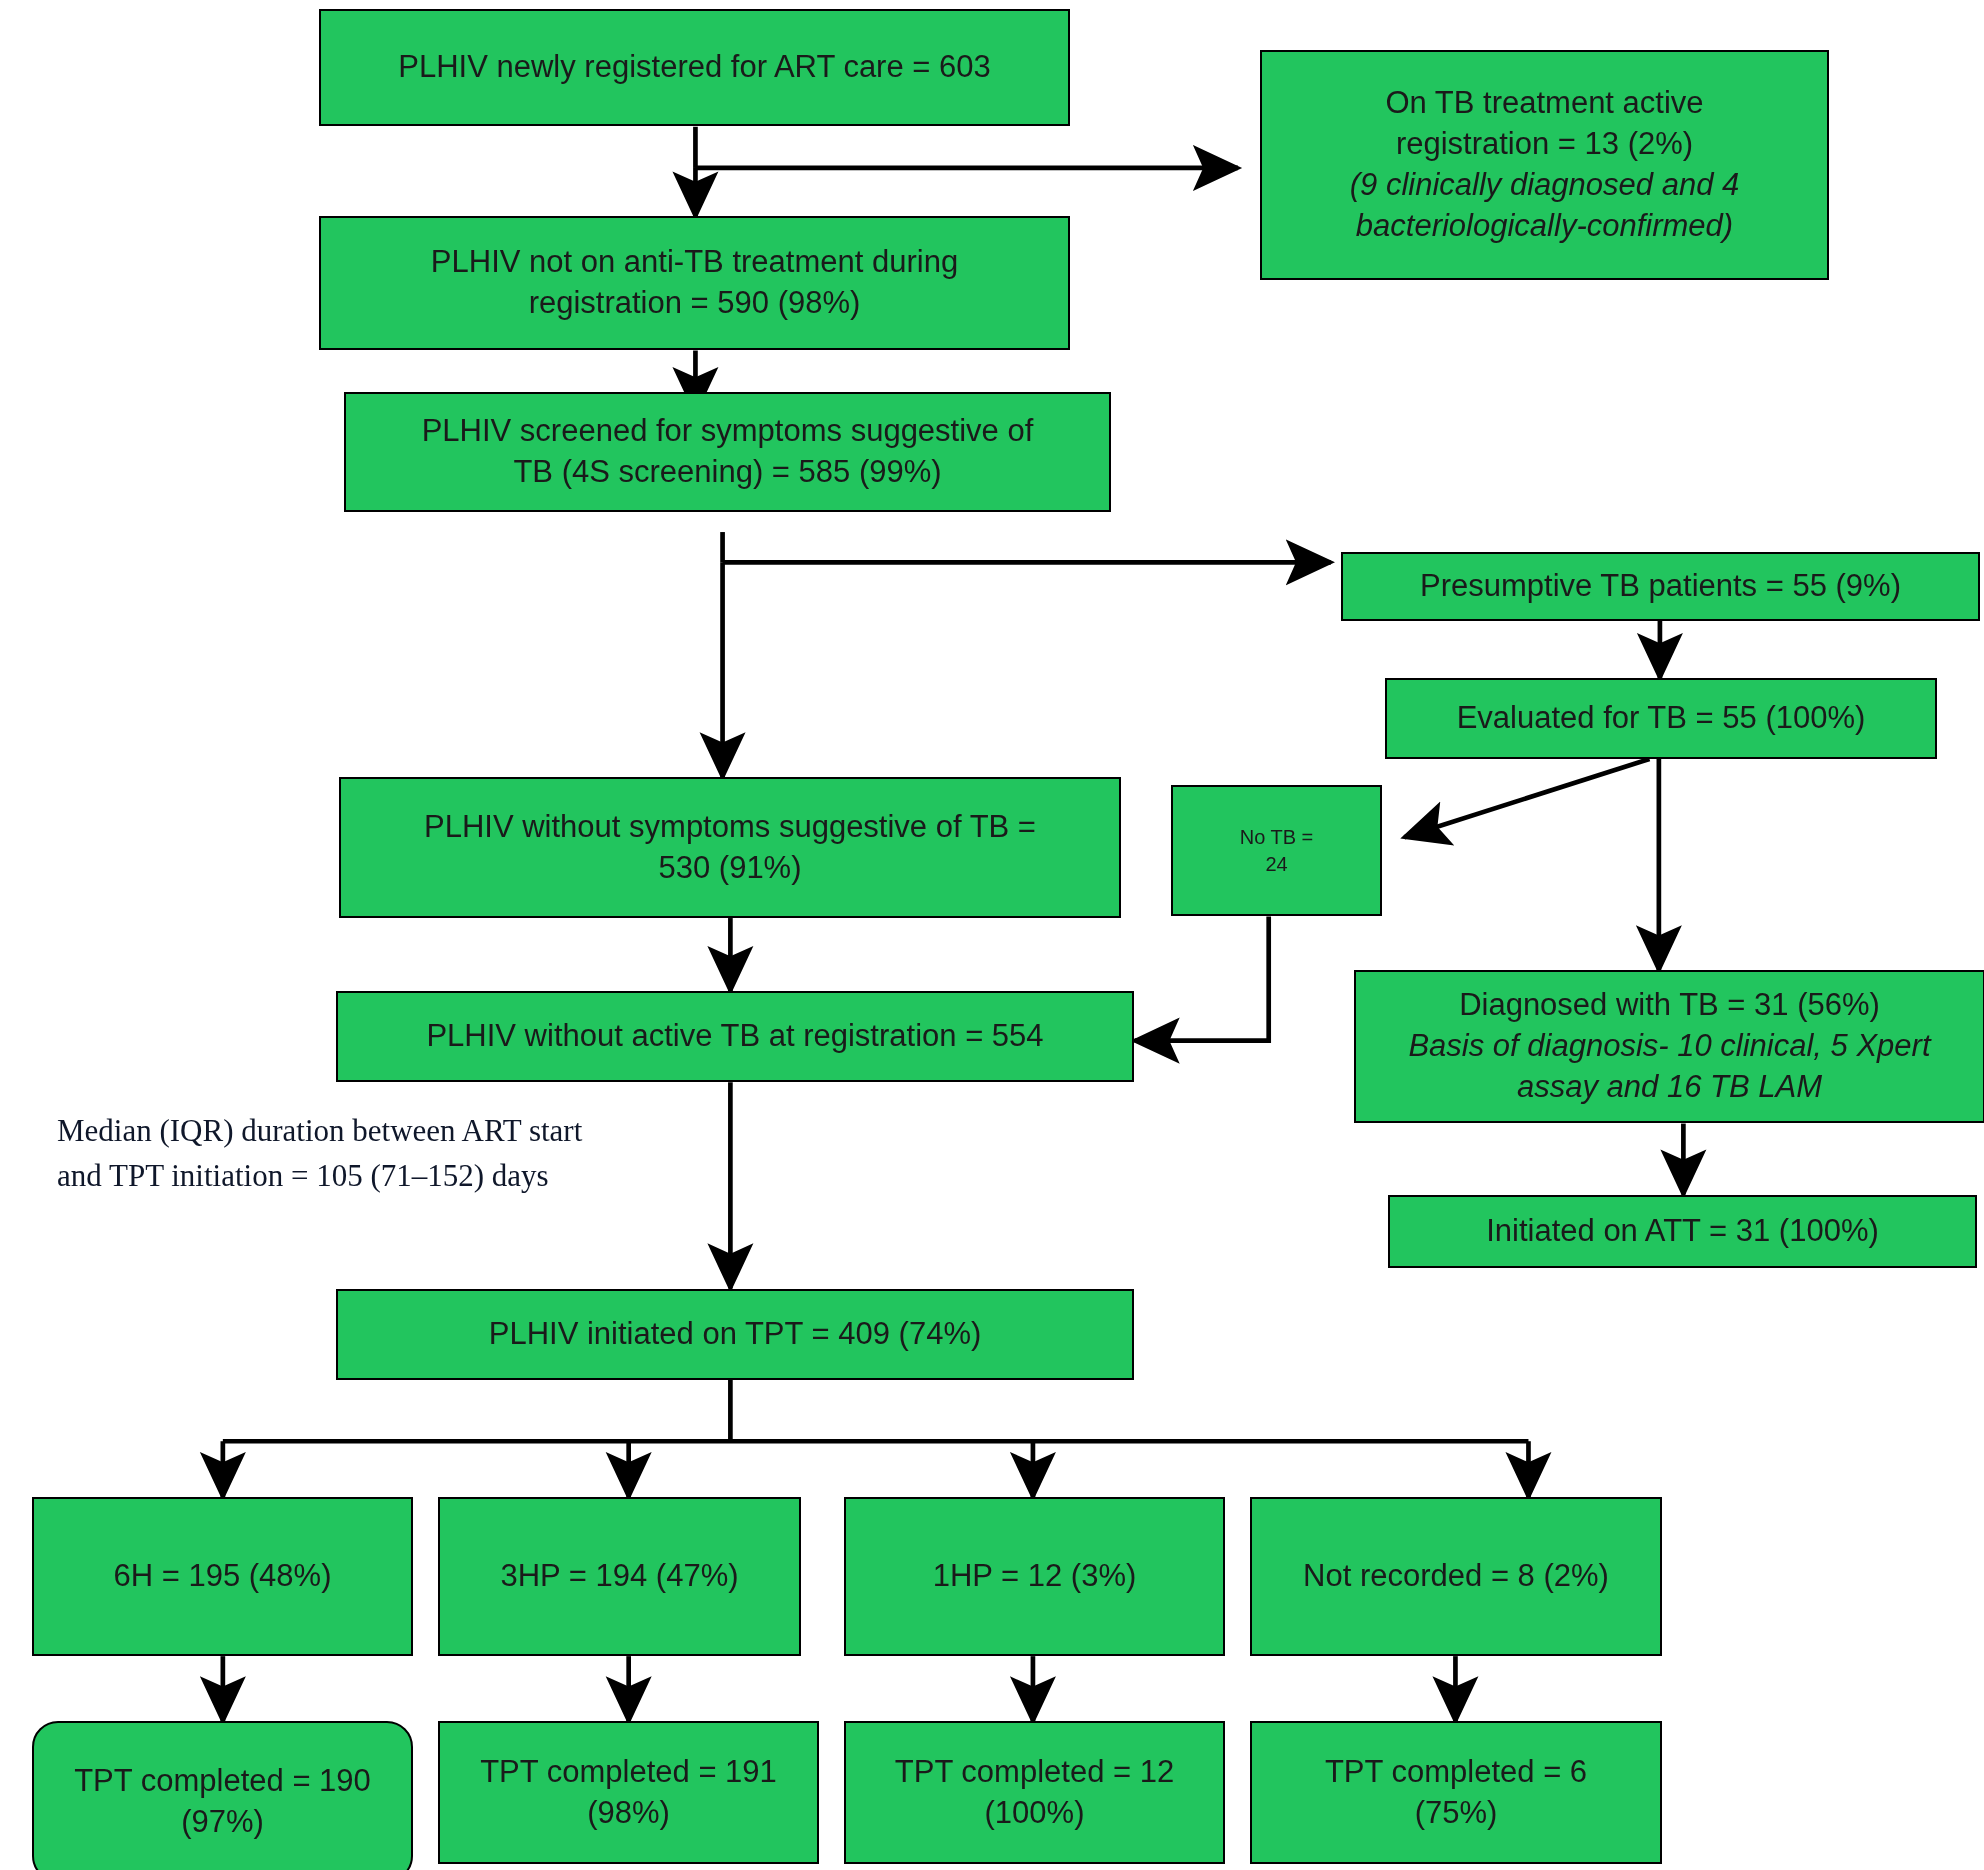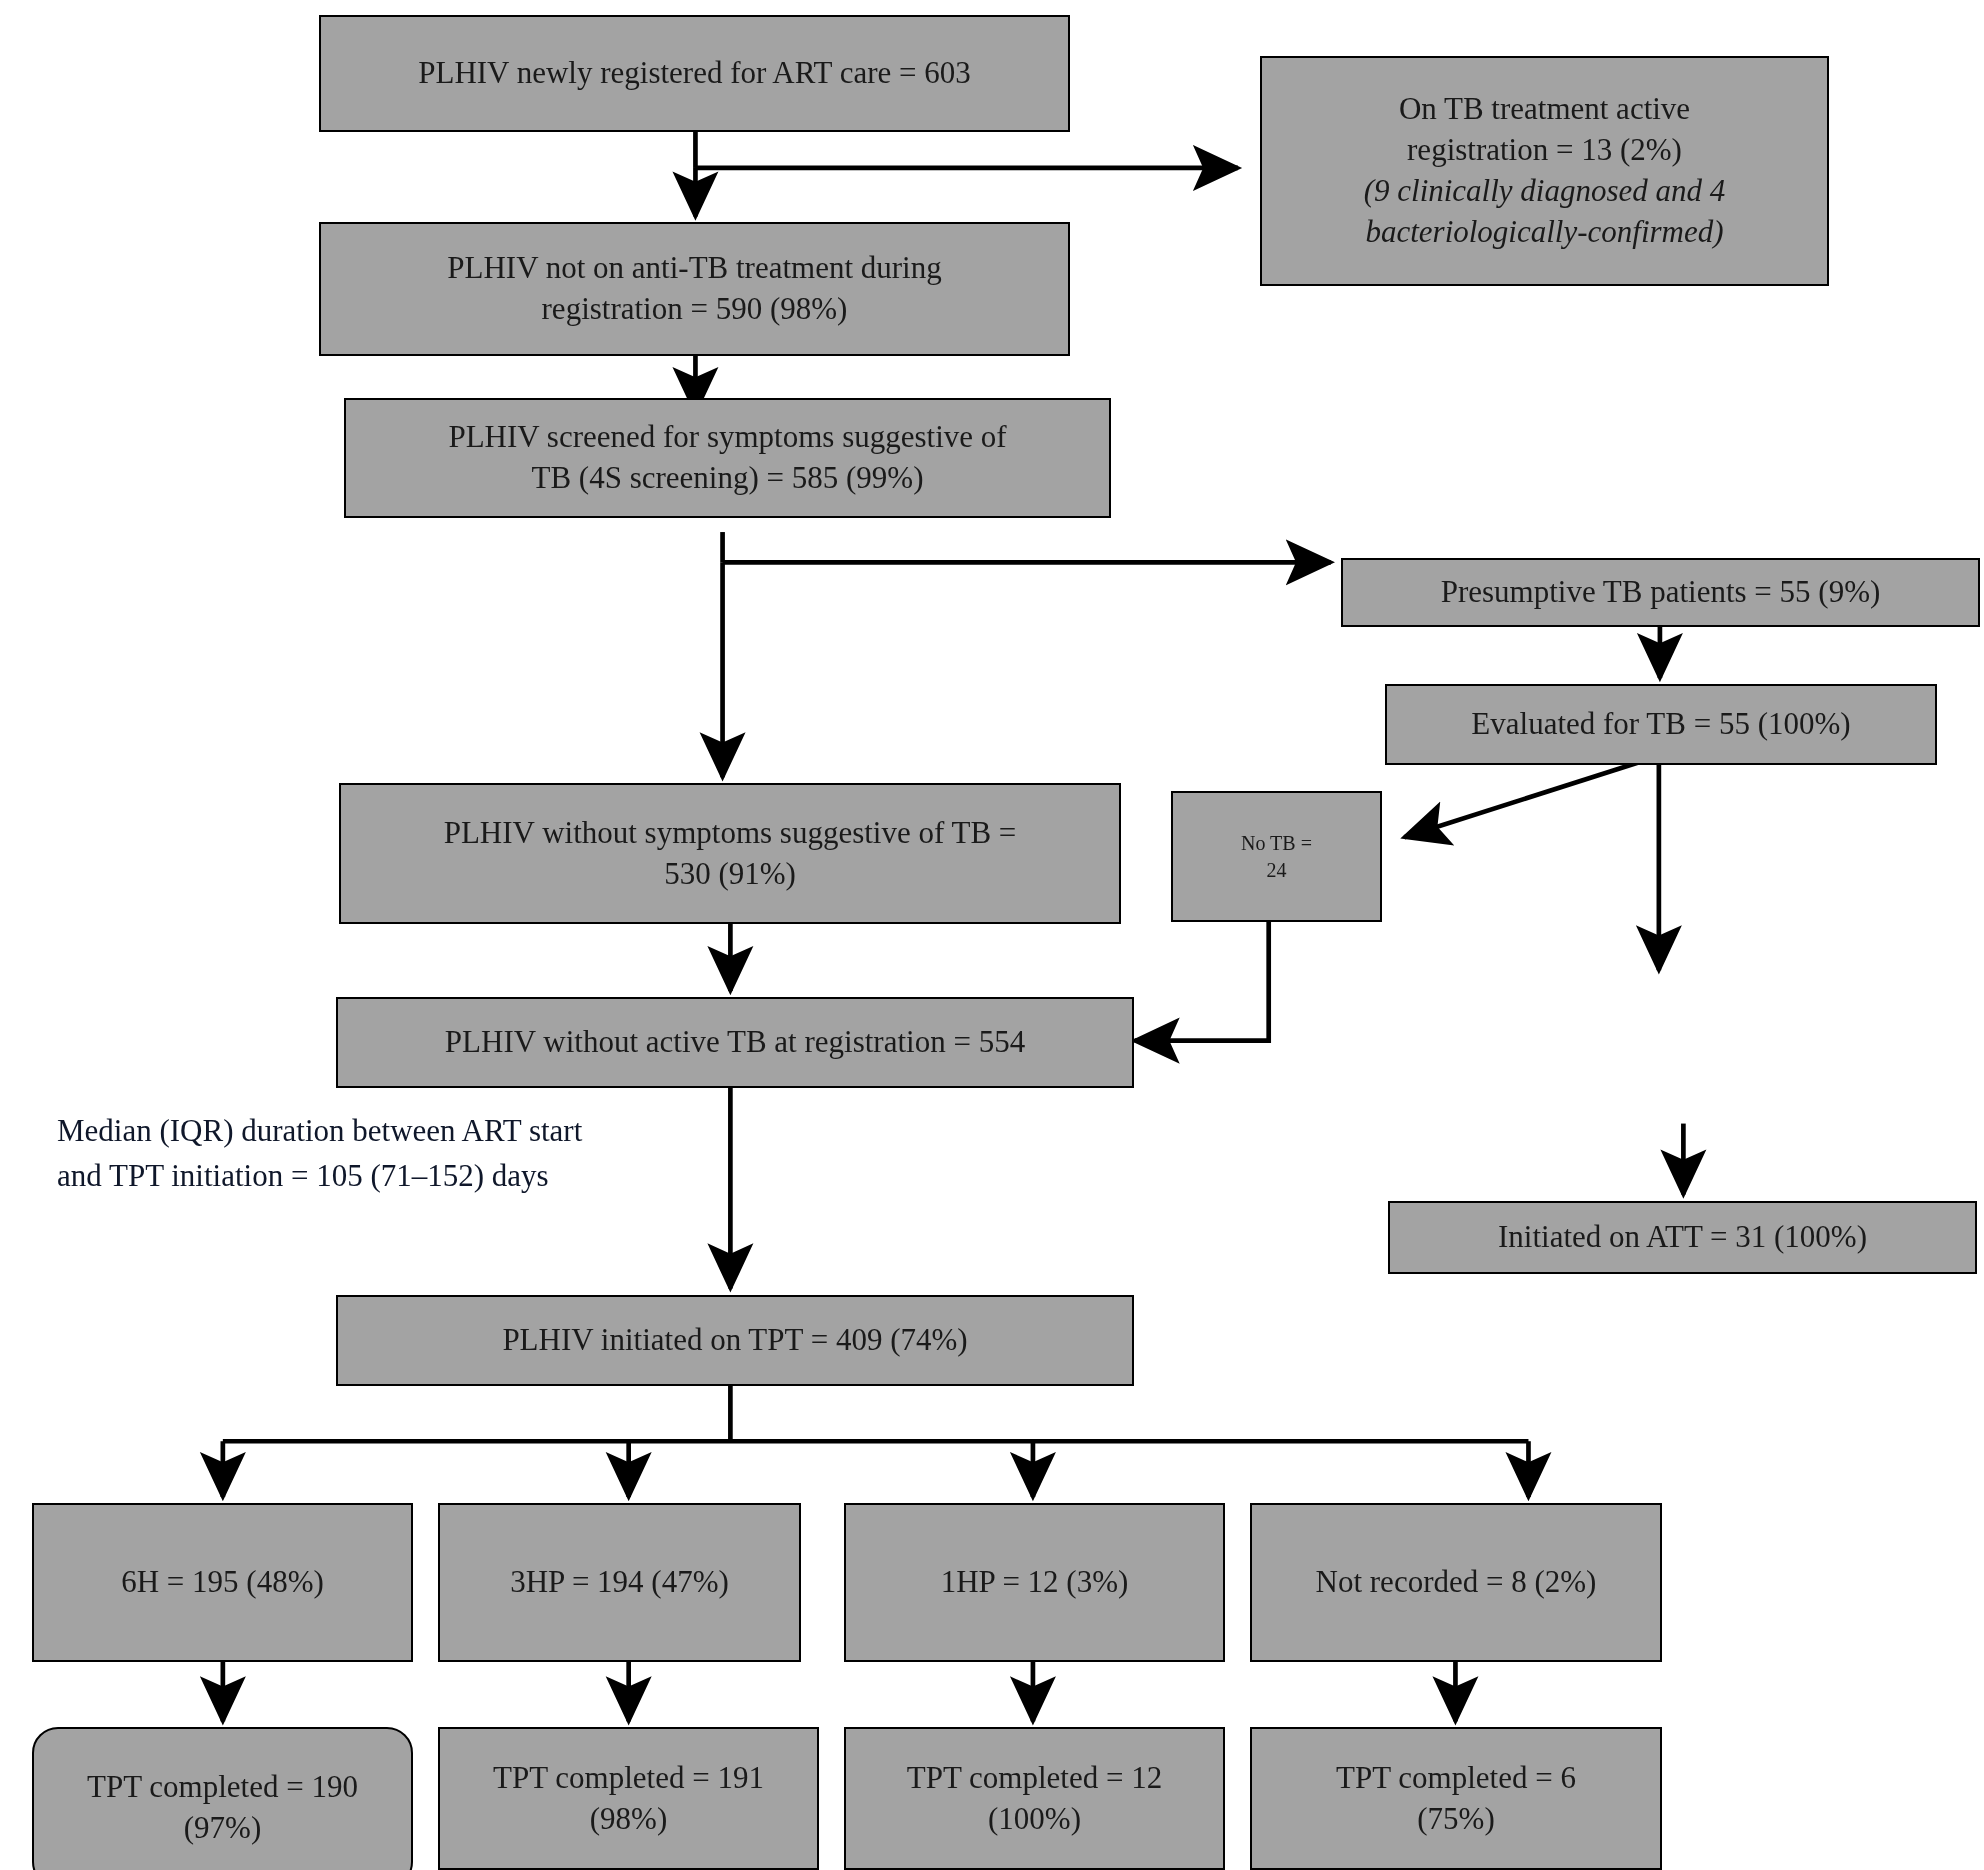--- a/index.html
+++ b/index.html
@@ -21,33 +21,32 @@
     position: absolute;
     left: 0;
     top: 0;
     width: 1985px;
     height: 1870px;
   }
   .node {
     position: absolute;
     box-sizing: border-box;
     border: 2.6px solid #000000;
-    background: #a3a3a3;
+    background: #22c55e;
     display: flex;
     flex-direction: column;
     align-items: center;
     justify-content: center;
     text-align: center;
     color: #1a1a1a;
-    font-family: Liberation Serif, serif;
+    font-family: Liberation Sans, sans-serif;
     font-size: 31px;
     line-height: 1.32;
     padding: 3.1px 9.4px;
     z-index: 2;
-    margin-top: 6px;
   }
   .node .line { display: block; white-space: nowrap; }
   .node .sub {
     font-style: italic;
     display: block;
   }
   .annotation {
     position: absolute;
     color: #0f172a;
     font-family: "Liberation Serif", "DejaVu Serif", serif;
@@ -141,20 +140,25 @@
   <div class="node" style="left:339px; top:777px; width:782px; height:141px;">
     <span class="line">PLHIV without symptoms suggestive of TB =</span>
     <span class="line">530 (91%)</span>
   </div>
 
   <div class="node" style="left:1171px; top:785px; width:211px; height:131px; font-size:20px;">
     <span class="line">No TB =</span>
     <span class="line">24</span>
   </div>
 
+  <div class="node" style="left:1354px; top:970px; width:631px; height:153px;">
+    <span class="line">Diagnosed with TB = 31 (56%)</span>
+    <span class="line sub">Basis of diagnosis- 10 clinical, 5 Xpert</span>
+    <span class="line sub">assay and 16 TB LAM</span>
+  </div>
 
   <div class="node" style="left:336px; top:991px; width:798px; height:91px;">
     <span class="line">PLHIV without active TB at registration = 554</span>
   </div>
 
   <div class="node" style="left:1388px; top:1195px; width:589px; height:73px;">
     <span class="line">Initiated on ATT = 31 (100%)</span>
   </div>
 
   <div class="annotation" style="left:57px; top:1109px; width:689px;">

